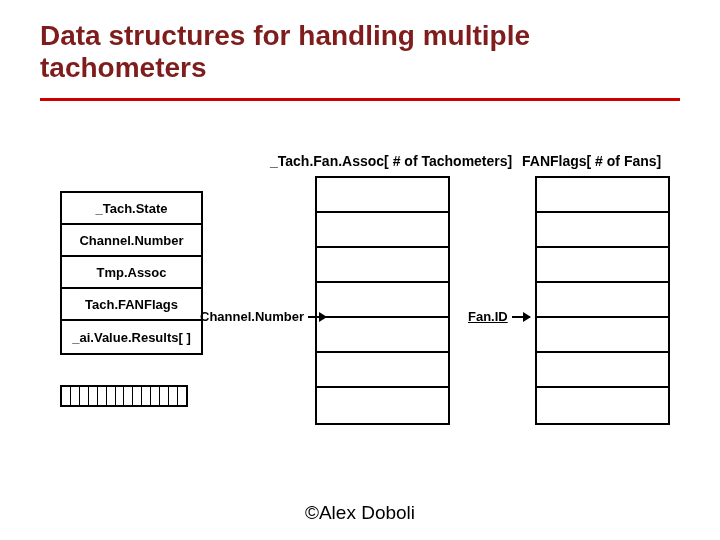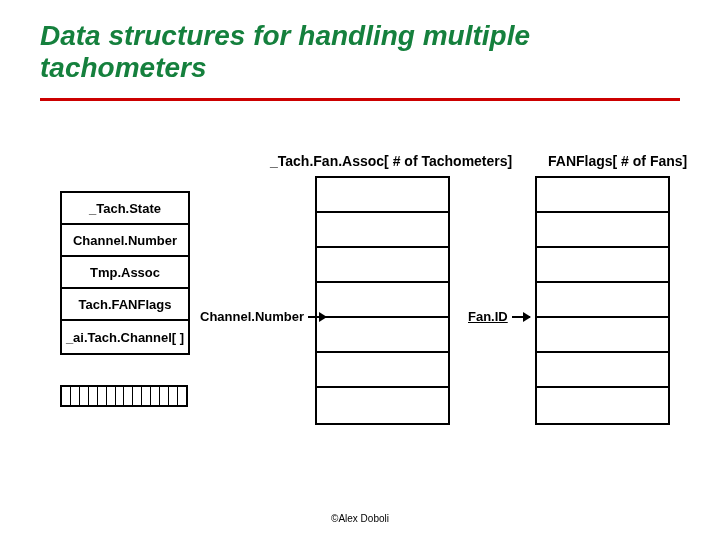--- a/index.html
+++ b/index.html
@@ -1,23 +1,23 @@
 <!DOCTYPE html>
 <html><head>
 <meta charset="utf-8">
 <style>
   * { box-sizing: border-box; margin: 0; padding: 0; }
   html, body { width: 720px; height: 540px; font-family: Arial, Helvetica, sans-serif; background: #fff; color: #000; }
   .slide { position: relative; width: 720px; height: 540px; padding: 20px 40px 0 40px; }
-  .title { color: #15803d; font-size: 28px; font-weight: bold; line-height: 1.15; font-style: italic; }
+  .title { color: #7f1d1d; font-size: 28px; font-weight: bold; line-height: 1.15; }
   .rule { height: 3px; background: #cc0000; margin: 14px 0 60px 0; }
   .diagram { position: relative; height: 330px; }
 
   
-  .struct { position: absolute; left: 20px; top: 30px; width: 130px; border: 2px solid #000; }
+  .struct { position: absolute; left: 20px; top: 30px; width: 143px; border: 2px solid #000; }
   .struct .cell { height: 32px; border-bottom: 2px solid #000; display: flex; align-items: center; justify-content: center; font-size: 13px; font-weight: bold; }
   .struct .cell:last-child { border-bottom: 0; }
   .results { position: absolute; left: 20px; top: 224px; width: 128px; height: 22px; border: 2px solid #000; display: flex; }
   .results span { flex: 1; border-right: 1px solid #000; }
   .results span:last-child { border-right: 0; }
 
   
   .arr { position: absolute; }
   .arr-hdr { position: absolute; font-size: 14px; font-weight: bold; white-space: nowrap; }
   .arr-box { border: 2px solid #000; }
@@ -25,37 +25,37 @@
   .arr-cell:last-child { border-bottom: 0; }
 
   
   .ptr { position: absolute; display: flex; align-items: center; font-size: 13px; font-weight: bold; }
   .ptr .line { height: 2px; background: #000; margin-left: 4px; position: relative; }
   .ptr .line::after {
     content: ""; position: absolute; right: -1px; top: -4px;
     border-left: 8px solid #000; border-top: 5px solid transparent; border-bottom: 5px solid transparent;
   }
 
-  .footer { position: absolute; bottom: 16px; width: 100%; left: 0; text-align: center; font-size: 10px; }
+  .footer { position: absolute; bottom: 16px; width: 100%; left: 0; text-align: center; font-size: 19px; }
 </style>
 </head>
 <body>
 
 <div class="slide">
   <div class="title">Data structures for handling multiple tachometers</div>
   <div class="rule"></div>
 
   <div class="diagram">
 
     <div class="struct">
       <div class="cell">_Tach.State</div>
       <div class="cell">Channel.Number</div>
       <div class="cell">Tmp.Assoc</div>
       <div class="cell">Tach.FANFlags</div>
-      <div class="cell">_ai.Tach.Channel[ ]</div>
+      <div class="cell">_ai.Value.Results[ ]</div>
     </div>
     <div class="results">
       <span></span>
         <span></span>
         <span></span>
         <span></span>
         <span></span>
         <span></span>
         <span></span>
       <span></span>
@@ -77,21 +77,21 @@
         <div class="arr-cell"></div>
         <div class="arr-cell"></div>
         <div class="arr-cell"></div>
       </div>
     </div>
     <div class="ptr" style="left:160px; top:148px;">
       <span>Channel.Number</span>
       <div class="line" style="width:18px;"></div>
     </div>
 
-    <div class="arr-hdr" style="left:508px; top:-8px;">FANFlags[ # of Fans]</div>
+    <div class="arr-hdr" style="left:482px; top:-8px;">FANFlags[ # of Fans]</div>
     <div class="arr" style="left:495px; top:15px; width:135px;">
       <div class="arr-box">
         <div class="arr-cell"></div>
         <div class="arr-cell"></div>
         <div class="arr-cell"></div>
         <div class="arr-cell"></div>
         <div class="arr-cell"></div>
         <div class="arr-cell"></div>
         <div class="arr-cell"></div>
       </div>

